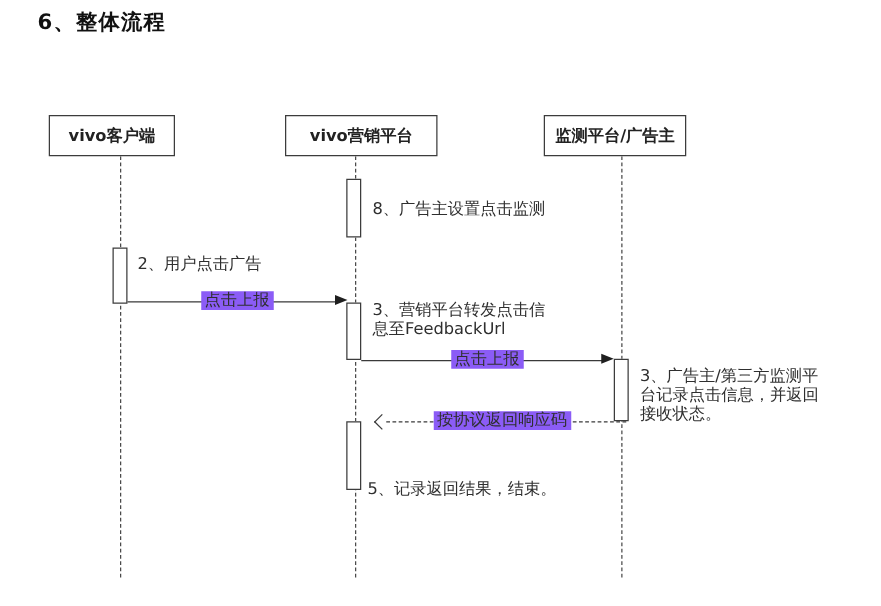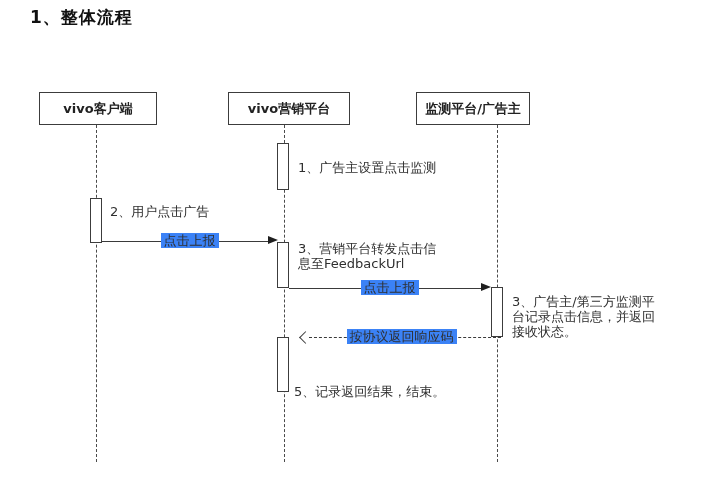--- a/index.html
+++ b/index.html
@@ -28,23 +28,23 @@
     border: 1px solid #3c3c3c;
     background: #ffffff;
     display: flex;
     align-items: center;
     justify-content: center;
     font-size: 13px;
     font-weight: bold;
     color: #222222;
     z-index: 3;
   }
-  .actor-client   { left: 39px;  width: 118px; text-align: right; }
+  .actor-client   { left: 39px;  width: 101px; text-align: right; }
   .actor-marketing{ left: 228px; width: 122px; }
-  .actor-monitor  { left: 416px; width: 114px; }
+  .actor-monitor  { left: 435px; width: 114px; }
 
   .lifeline {
     position: absolute;
     top: 125px;
     height: 337px;
     width: 0;
     border-left: 1px dashed #4a4a4a;
     z-index: 1;
   }
   .lifeline-client   { left: 96px; }
@@ -75,21 +75,21 @@
   .msg-label {
     position: absolute;
     top: -8px;
     left: 0; right: 0;
     text-align: center;
     font-size: 13px;
     color: #2f2f2f;
     line-height: 16px;
     pointer-events: none;
   }
-  .msg-label span { background: #3b82f6; padding: 0 3px; }
+  .msg-label span { background: #8b5cf6; padding: 0 3px; }
   .arrowhead-right {
     position: absolute;
     right: -1px;
     top: -5px;
     width: 0; height: 0;
     border-left: 10px solid #1f1f1f;
     border-top: 4.5px solid transparent;
     border-bottom: 4.5px solid transparent;
   }
   .arrowhead-open-left {
@@ -122,21 +122,21 @@
   .note-2 { left: 110px; top: 204px; }
   .note-3 { left: 298px; top: 241px; width: 142px; }
   .note-4 { left: 512px; top: 294px; width: 145px; }
   .note-5 { left: 294px; top: 384px; }
 </style>
 </head>
 <body>
 
 <div class="canvas">
 
-  <div class="page-title">1、整体流程</div>
+  <div class="page-title">6、整体流程</div>
 
   <div class="lifeline lifeline-client"></div>
   <div class="lifeline lifeline-marketing"></div>
   <div class="lifeline lifeline-monitor"></div>
 
   <div class="actor-box actor-client">
     <span>vivo客户端</span>
   </div>
   <div class="actor-box actor-marketing">
     <span>vivo营销平台</span>
@@ -168,19 +168,19 @@
   </div>
 
   <div class="message msg-3">
     <div class="msg-line dashed"></div>
     <div class="arrowhead-open-left"></div>
     <div class="msg-label">
       <span>按协议返回响应码</span>
     </div>
   </div>
 
-  <div class="annotation note-1">1、广告主设置点击监测</div>
+  <div class="annotation note-1">8、广告主设置点击监测</div>
   <div class="annotation note-2">2、用户点击广告</div>
   <div class="annotation note-3">3、营销平台转发点击信息至FeedbackUrl</div>
   <div class="annotation note-4">3、广告主/第三方监测平台记录点击信息，并返回接收状态。</div>
   <div class="annotation note-5">5、记录返回结果，结束。</div>
 
 </div>
 
 </body></html>

